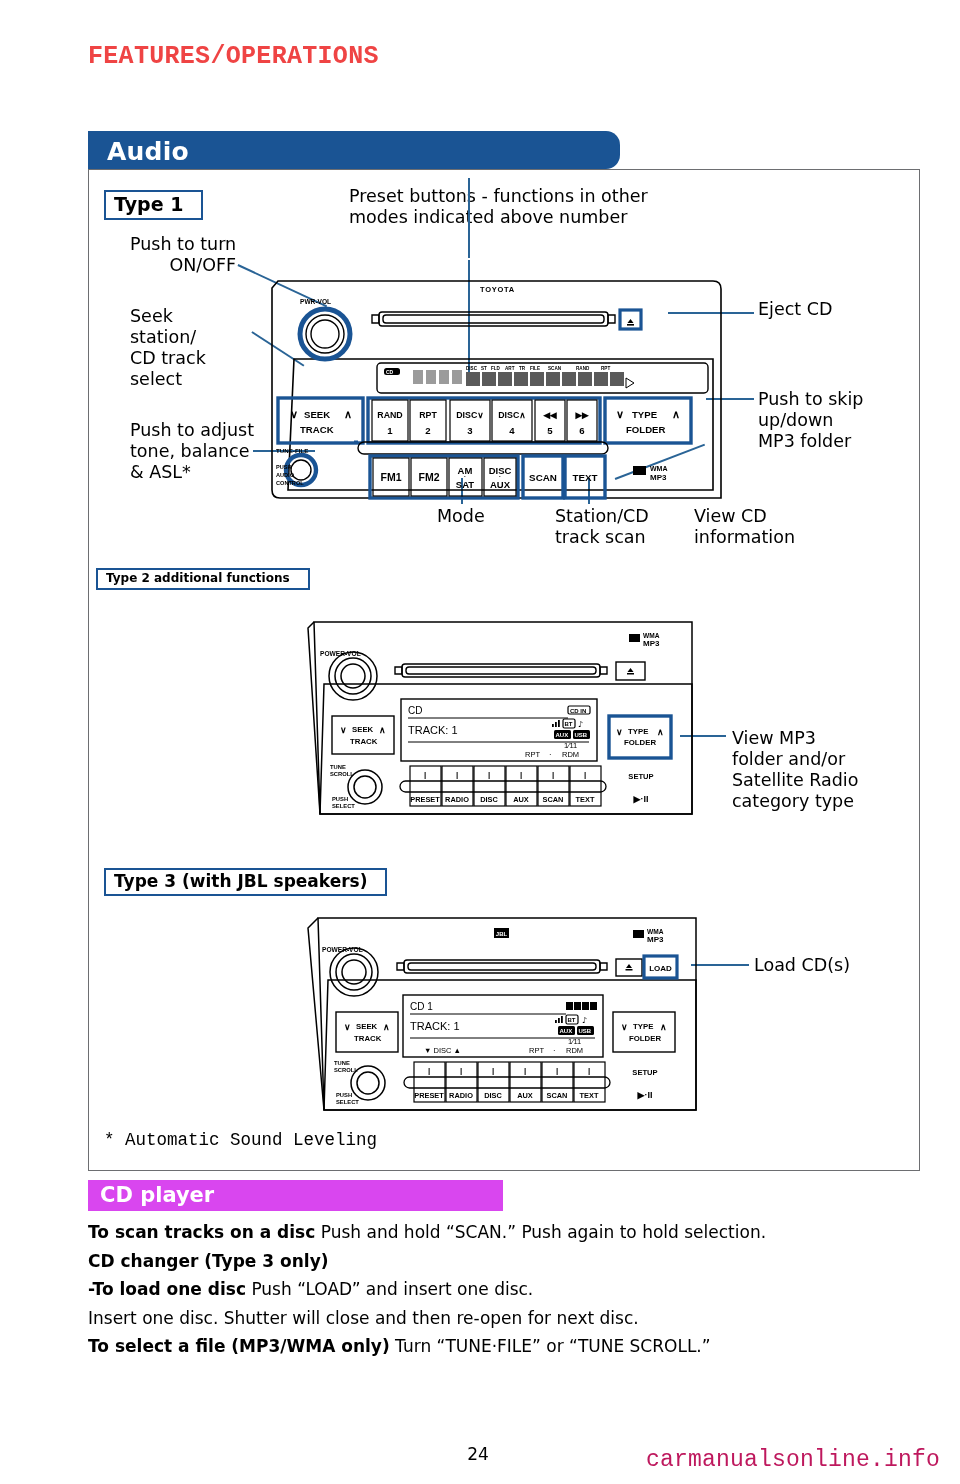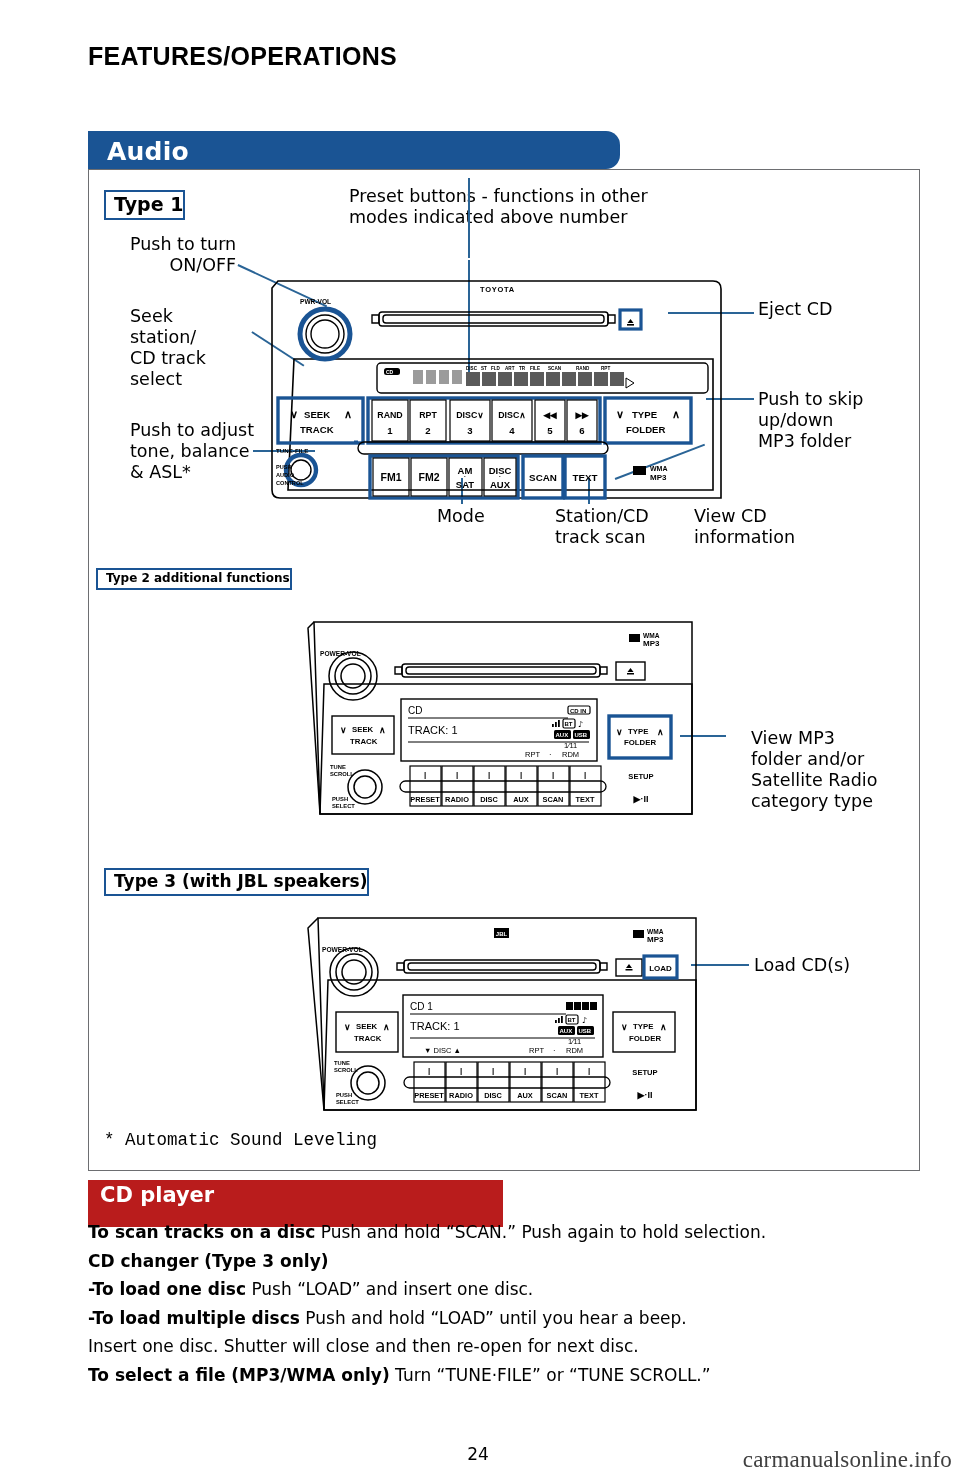--- a/index.html
+++ b/index.html
@@ -10,23 +10,23 @@
     font-family:"DejaVu Sans", sans-serif;
     color:#000;
     position:relative;
     overflow:hidden;
   }
   .page { position:absolute; inset:0; }
 
   
   .pg-header {
     position:absolute; left:88px; top:42px;
-    font-family:Liberation Sans, sans-serif;
+    font-family:Liberation Mono, monospace;
     font-size:25px; font-weight:bold; letter-spacing:.3px;
-    color:#000000;
+    color:#ef4444;
   }
 
   
   .audio-bar {
     position:absolute; left:88px; top:131px;
     width:532px; height:38px;
     background:#1a5494;
     border-radius:0 14px 14px 0;
   }
   .audio-bar span {
@@ -45,21 +45,21 @@
   }
 
   
   .type-chip {
     position:absolute;
     border:2px solid #1a5494;
     background:#fff;
     font-weight:bold;
     font-family:"DejaVu Sans", sans-serif;
     display:flex; align-items:center; justify-content:center;
-    padding:1px 0 3px 8px;
+    padding:1px 18px 3px 8px;
   }
   #type1 { left:104px; top:190px; font-size:19px; }
   #type2 { left:96px; top:568px; font-size:12px; }
   #type3 { left:104px; top:868px; font-size:17px; }
 
   
   .callout {
     position:absolute;
     font-size:17.5px;
     line-height:21px;
@@ -81,22 +81,22 @@
   
   .footnote {
     position:absolute; left:104px; top:1130px;
     font-size:17.5px;
     font-family:Liberation Mono, monospace;
   }
 
   
   .gray-bar {
     position:absolute; left:88px; top:1180px;
-    width:415px; height:47px;
-    background:#b91c1c;
+    width:415px; height:31px;
+    background:#d946ef;
   }
   .gray-bar span {
     position:absolute; left:12px; top:3px;
     color:#fff; font-size:21px; font-weight:bold;
     font-family:"DejaVu Sans", sans-serif;
   }
 
   
   .body-copy {
     position:absolute; left:88px; top:1218px; width:840px;
@@ -106,23 +106,23 @@
   .body-copy .ln { white-space:nowrap; }
   .body-copy b { font-weight:bold; }
 
   
   .pg-num {
     position:absolute; left:0; right:4px; top:1444px;
     text-align:center; font-size:17px;
     font-family:"DejaVu Sans", sans-serif;
   }
   .watermark {
-    position:absolute; right:8px; top:1447px;
-    font-size:23px; color:#404040;
-    font-family:Liberation Serif, serif;
+    position:absolute; right:20px; top:1447px;
+    font-size:23px; color:#be185d;
+    font-family:Liberation Mono, monospace;
     letter-spacing:.2px;
   }
 </style>
 </head>
 <body>
 
 <div class="page">
 
   <div class="pg-header">FEATURES/OPERATIONS</div>
 
@@ -318,21 +318,21 @@
 
     <rect x="375" y="200" width="13" height="9" fill="#000"></rect>
     <g font-family="'Liberation Sans',sans-serif" font-weight="bold" fill="#000">
       <text x="392" y="205" font-size="7">WMA</text>
       <text x="392" y="214" font-size="8">MP3</text>
     </g>
   </svg>
   </div>
 
   <div class="type-chip" id="type2">Type 2 additional functions</div>
-  <div class="callout" style="left:732px; top:728px;margin-left:19px;">View MP3
+  <div class="callout" style="left:732px; top:728px;">View MP3
 folder and/or
 Satellite Radio
 category type</div>
   <div class="lead h" style="left:680px; top:735px; width:46px;"></div>
 
   <div class="radio" style="left:296px; top:614px;">
   <svg width="410" height="212" viewBox="0 0 410 212" xmlns="http://www.w3.org/2000/svg">
     <g fill="none" stroke="#000" stroke-width="1.5">
       <path d="M18 8 L396 8 L396 200 L24 200 Z"></path>
       <path d="M28 70 L396 70 L396 200 L24 200 Z"></path>
@@ -593,21 +593,20 @@
   <div class="footnote">* Automatic Sound Leveling</div>
 
   <div class="gray-bar">
     <span>CD player</span>
   </div>
 
   <div class="body-copy" id="cdcopy">
       <div class="ln"><b>To scan tracks on a disc</b><span> Push and hold “SCAN.” Push again to hold selection.</span></div>
       <div class="ln"><b>CD changer (Type 3 only)</b></div>
       <div class="ln"><b>-To load one disc</b><span> Push “LOAD” and insert one disc.</span></div>
-      <div class="ln"><b>-To load multiple discs</b><span> Push and hold “LOAD” until you hear a beep.</span></div>
       <div class="ln"><span> Insert one disc. Shutter will close and then re-open for next disc.</span></div>
       <div class="ln"><b>To select a file (MP3/WMA only)</b><span> Turn “TUNE·FILE” or “TUNE SCROLL.”</span></div>
     </div>
 
   <div class="pg-num">24</div>
   <div class="watermark">carmanualsonline.info</div>
 
 </div>
 
 </body></html>

